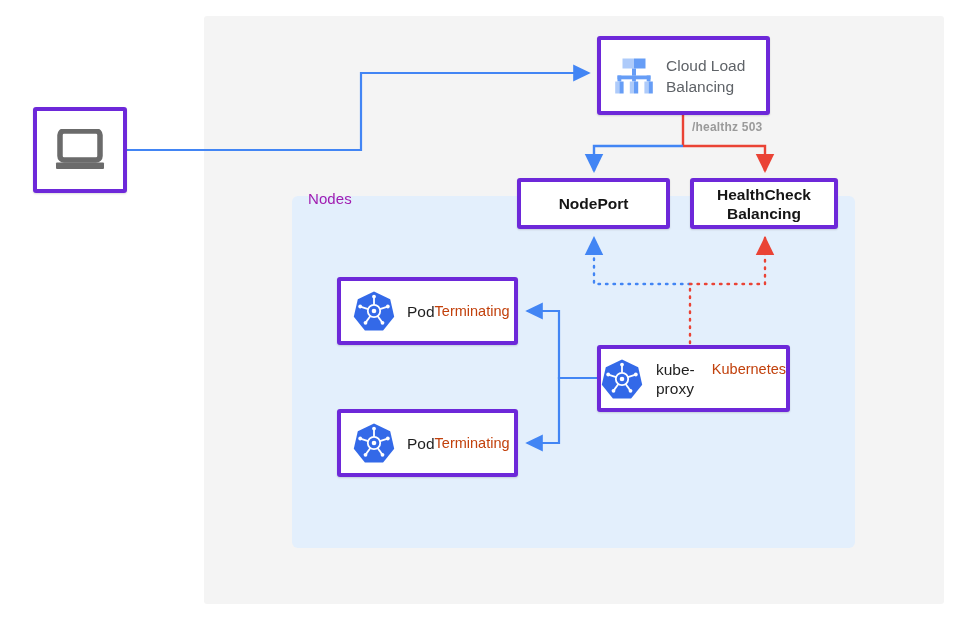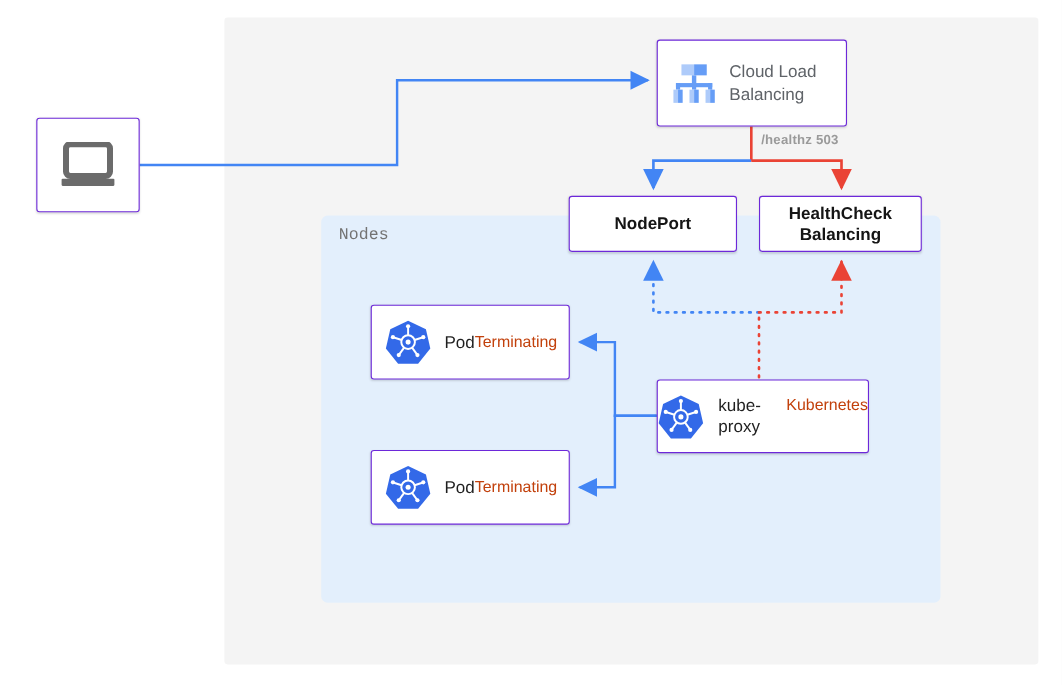--- a/index.html
+++ b/index.html
@@ -30,31 +30,30 @@
   }
   .nodes-panel {
     position: absolute;
     left: 292px; top: 196px;
     width: 563px; height: 352px;
     background: #e3effc;
     border-radius: 6px;
   }
   .nodes-label {
     position: absolute;
-    left: 308px; top: 205px;
+    left: 308px; top: 190px;
     font-size: 15px;
-    color: #737373;
+    color: #a21caf;
     letter-spacing: .1px;
-    font-family: Liberation Mono, monospace;
   }
   
   .card {
     position: absolute;
     background: #ffffff;
-    border: 1px solid #6d28d9;
+    border: 4px solid #6d28d9;
     border-radius: 3px;
     box-shadow: 0 1px 2px rgba(0,0,0,.14);
     box-sizing: border-box;
     display: flex;
     align-items: center;
   }
   .card.centered { justify-content: center; }
 
   
   .laptop-card {

